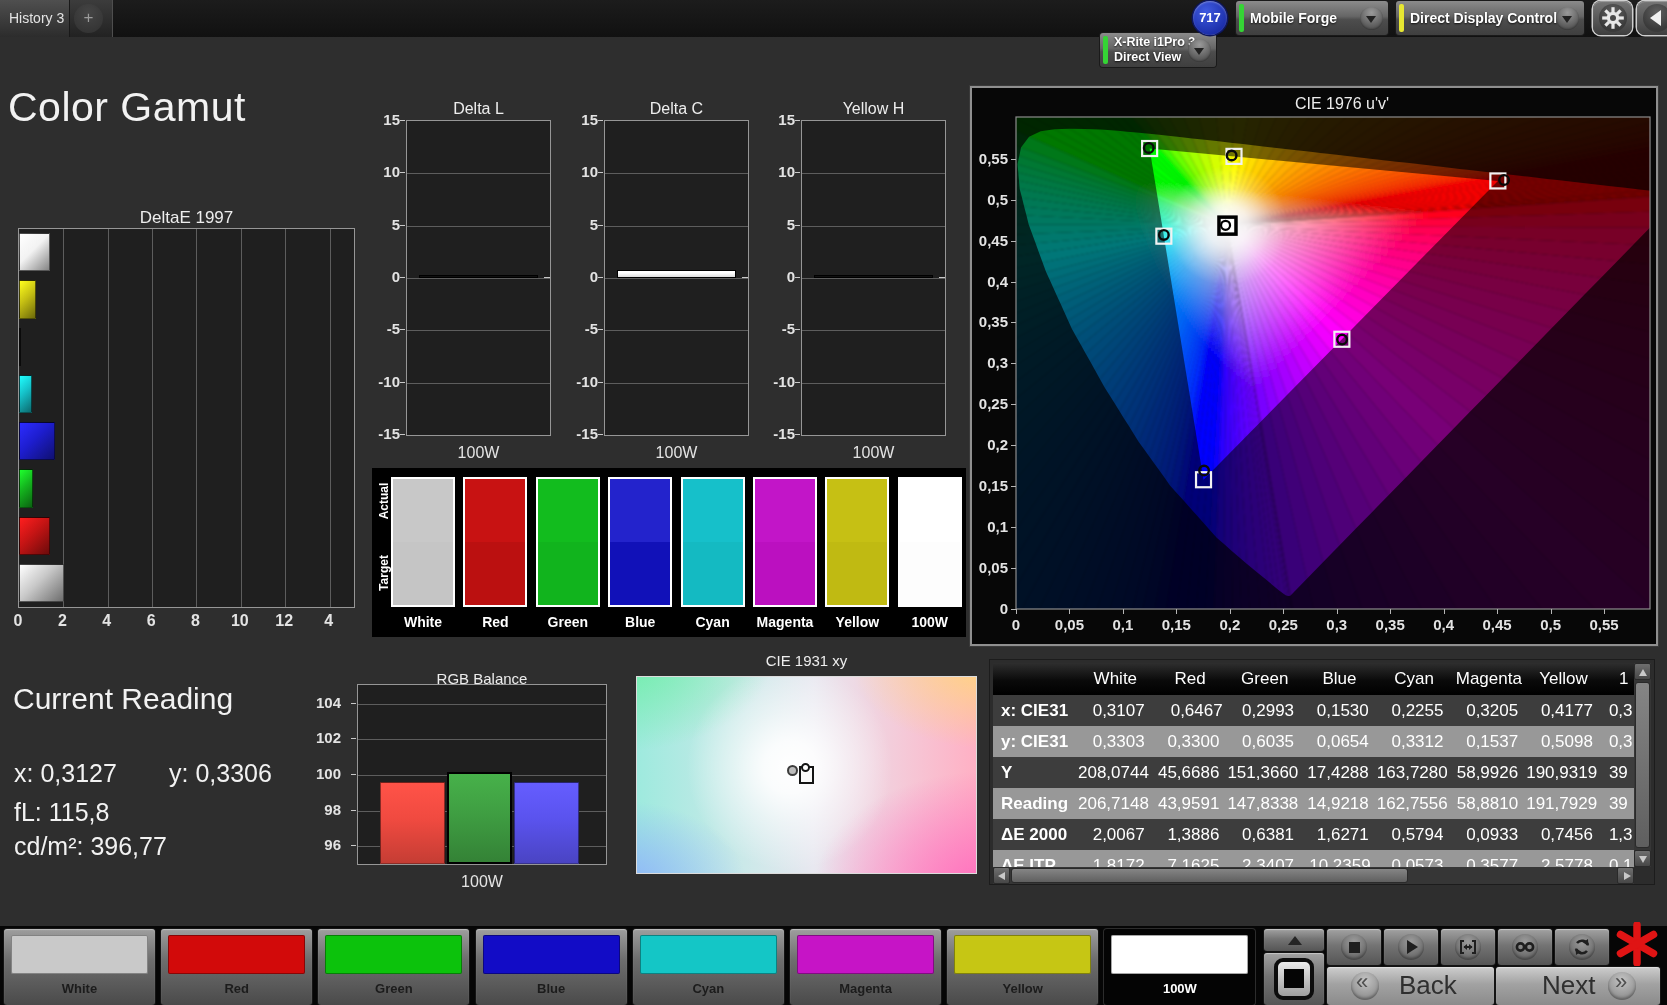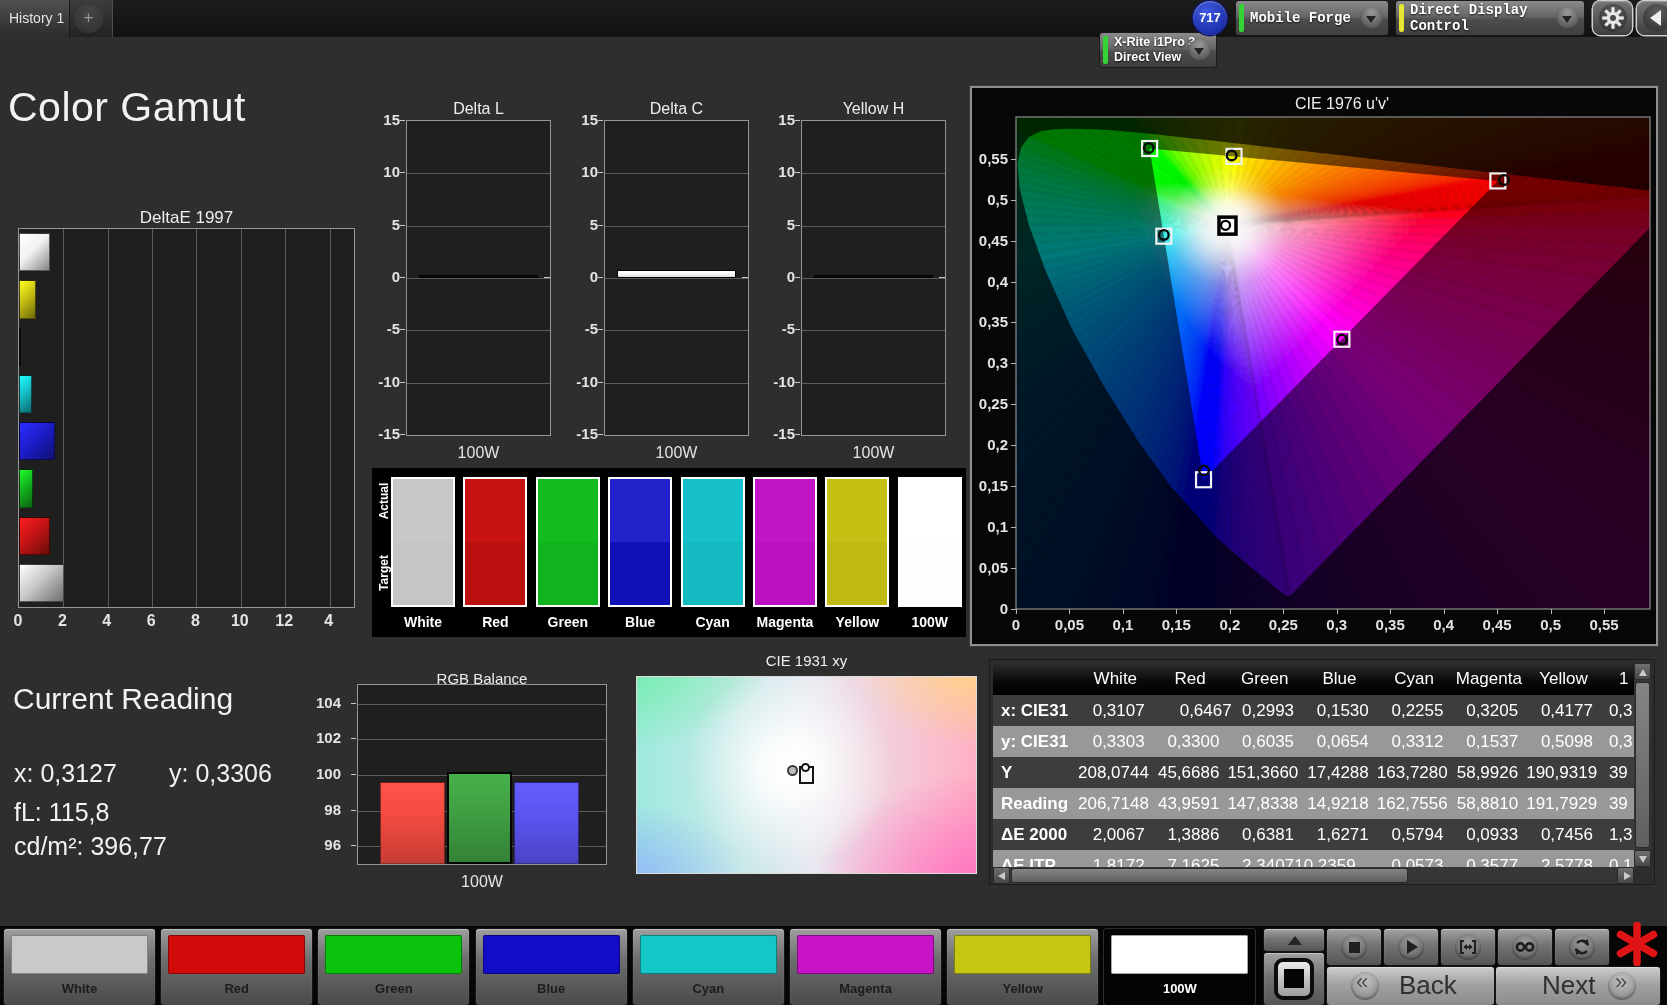--- a/index.html
+++ b/index.html
@@ -14,21 +14,21 @@
 #add-tab { left:74px; top:4px; width:29px; height:29px; border-radius:50%; background:radial-gradient(circle at 50% 30%,#454545,#303030); color:#9b9b9b; font-size:17px; text-align:center; line-height:27px; }
 .dd { top:1px; height:34px; border-radius:3px; background:linear-gradient(180deg,#8b8b8b,#666 45%,#4d4d4d 55%,#3f3f3f); box-shadow:0 0 0 1px #1a1a1a; }
 .dd .stripe { position:absolute; left:3px; top:3px; width:5px; height:28px; border-radius:2px; }
 .dd .txt { position:absolute; left:14px; top:0; height:34px; display:flex; flex-direction:column; justify-content:center; color:#fff; font-weight:bold; text-shadow:0 1px 2px rgba(0,0,0,.8); }
 .chev { position:absolute; right:5px; top:6px; width:23px; height:23px; border-radius:50%; background:radial-gradient(circle at 50% 25%,#9a9a9a,#555 75%); box-shadow:inset 0 -1px 2px rgba(0,0,0,.4); }
 .chev:after { content:""; position:absolute; left:6px; top:9px; border-left:5.5px solid transparent; border-right:5.5px solid transparent; border-top:7px solid #222; }
 #meter-dd { left:1100px; width:116px;margin-top:32px; }
 #meter-dd .txt { font-size:12.5px; line-height:15px; }
 #source-dd { left:1236px; width:152px; }
 #ddc-dd { left:1396px; width:188px; }
-.dd .one { font-size:14px;font-family:Liberation Mono, monospace; }
+.dd .one { font-size:14px; }
 #badge { left:1193px; top:1px; width:34px; height:34px; border-radius:50%; background:radial-gradient(circle at 38% 30%,#3f5ae0,#1b2da8 75%); box-shadow:0 0 0 1.5px #0c1560, inset 0 1px 2px rgba(255,255,255,.35); color:#fff; font-size:13px; font-weight:bold; text-align:center; line-height:34px; }
 .sqbtn { top:1px; width:39px; height:34px; border-radius:8px; background:linear-gradient(180deg,#757575,#3e3e3e); box-shadow:0 0 0 1.5px #cfcfcf, inset 0 1px 1px rgba(255,255,255,.3); }
 #gear-btn { left:1593px; }
 #collapse-btn { left:1637px; }
 .sqbtn .inner { position:absolute; left:5.5px; top:3px; width:28px; height:28px; border-radius:50%; background:radial-gradient(circle at 50% 30%,#606060,#3a3a3a 70%); }
 #collapse-btn .tri { position:absolute; left:13px; top:9px; width:0; height:0; border-top:8px solid transparent; border-bottom:8px solid transparent; border-right:11px solid #f0f0f0; }
 
 
 .plot { position:absolute; background:#1f1f1f; border:1px solid #969696; }
 .gridv { position:absolute; top:0; bottom:0; width:1px; background:#5d5d5d; }
@@ -93,21 +93,21 @@
 .patch.sel .plab { color:#fff; }
 .cbtn { position:absolute; border-radius:3px; background:linear-gradient(180deg,#a2a2a2,#747474 45%,#555); box-shadow:inset 0 1px 1px rgba(255,255,255,.4), 0 0 0 1px #141414; }
 .cbtn .circ { position:absolute; border-radius:50%; background:radial-gradient(circle at 50% 30%,#9c9c9c,#686868 75%); box-shadow:inset 0 -2px 3px rgba(0,0,0,.35); }
 .navtxt { position:absolute; font-size:26px; color:#2f2f2f; }
 </style>
 </head>
 <body>
 
 <div class="abs" id="topbar">
   <div class="abs" id="tabzone">
-    <div class="abs" id="tab-history">History 1</div>
+    <div class="abs" id="tab-history">History 3</div>
     <div class="abs" id="add-tab">+</div>
   </div>
   <div class="abs dd" id="meter-dd">
     <span class="stripe" style="background: rgb(53, 212, 53);"></span>
     <div class="txt">
         <span>X-Rite i1Pro 3</span>
         <span>Direct View</span>
       </div>
     <span class="chev"></span>
   </div>
@@ -1296,21 +1296,21 @@
         <div class="tcell" style="left: 234.4px; width: 74.7px;">Green</div>
         <div class="tcell" style="left: 309.1px; width: 74.7px;">Blue</div>
         <div class="tcell" style="left: 383.8px; width: 74.7px;">Cyan</div>
         <div class="tcell" style="left: 458.5px; width: 74.7px;">Magenta</div>
         <div class="tcell" style="left: 533.2px; width: 74.7px;">Yellow</div>
         <div class="tcell" style="left: 607.9px; width: 74.7px; text-align: left; padding-left: 18px;">1</div>
       </div>
       <div class="trow" style="top: 32px; background: rgb(61, 61, 61);">
         <div class="tcell rowlab" style="left: 0px; width: 85px;">x: CIE31</div>
         <div class="tcell num" style="left: 85px; width: 74.7px;">0,3107</div>
-        <div class="tcell num" style="left: 172px; width: 74.7px;">0,6467</div>
+        <div class="tcell num" style="left: 163px; width: 74.7px;">0,6467</div>
         <div class="tcell num" style="left: 234.4px; width: 74.7px;">0,2993</div>
         <div class="tcell num" style="left: 309.1px; width: 74.7px;">0,1530</div>
         <div class="tcell num" style="left: 383.8px; width: 74.7px;">0,2255</div>
         <div class="tcell num" style="left: 458.5px; width: 74.7px;">0,3205</div>
         <div class="tcell num" style="left: 533.2px; width: 74.7px;">0,4177</div>
         <div class="tcell num" style="left: 607.9px; width: 74.7px; text-align: left; padding-left: 8px; padding-right: 0px;">0,3</div>
       </div>
       <div class="trow" style="top: 63px; background: rgb(152, 152, 152);">
         <div class="tcell rowlab" style="left: 0px; width: 85px;">y: CIE31</div>
         <div class="tcell num" style="left: 85px; width: 74.7px;">0,3303</div>
@@ -1353,21 +1353,21 @@
         <div class="tcell num" style="left: 383.8px; width: 74.7px;">0,5794</div>
         <div class="tcell num" style="left: 458.5px; width: 74.7px;">0,0933</div>
         <div class="tcell num" style="left: 533.2px; width: 74.7px;">0,7456</div>
         <div class="tcell num" style="left: 607.9px; width: 74.7px; text-align: left; padding-left: 8px; padding-right: 0px;">1,3</div>
       </div>
       <div class="trow" style="top: 187px; background: rgb(152, 152, 152);">
         <div class="tcell rowlab" style="left: 0px; width: 85px;">ΔE ITP</div>
         <div class="tcell num" style="left: 85px; width: 74.7px;">1,8172</div>
         <div class="tcell num" style="left: 159.7px; width: 74.7px;">7,1625</div>
         <div class="tcell num" style="left: 234.4px; width: 74.7px;">2,3407</div>
-        <div class="tcell num" style="left: 296px; width: 74.7px; text-decoration: underline;">10,2359</div>
+        <div class="tcell num" style="left: 311px; width: 74.7px; text-decoration: underline;">10,2359</div>
         <div class="tcell num" style="left: 383.8px; width: 74.7px;">0,0573</div>
         <div class="tcell num" style="left: 458.5px; width: 74.7px;">0,3577</div>
         <div class="tcell num" style="left: 533.2px; width: 74.7px;">2,5778</div>
         <div class="tcell num" style="left: 607.9px; width: 74.7px; text-align: left; padding-left: 8px; padding-right: 0px;">0,1</div>
       </div>
     </div>
   <div class="sb" id="vsb" style="left:644px;top:3px;width:17px;height:204px;">
       <div class="arrow" style="left: 0px; top: 0px;">
         <div class="arr" style="left: 4px; top: 5px; border-left: 4.5px solid transparent; border-right: 4.5px solid transparent; border-bottom: 7px solid rgb(201, 201, 201);"></div>
       </div>

